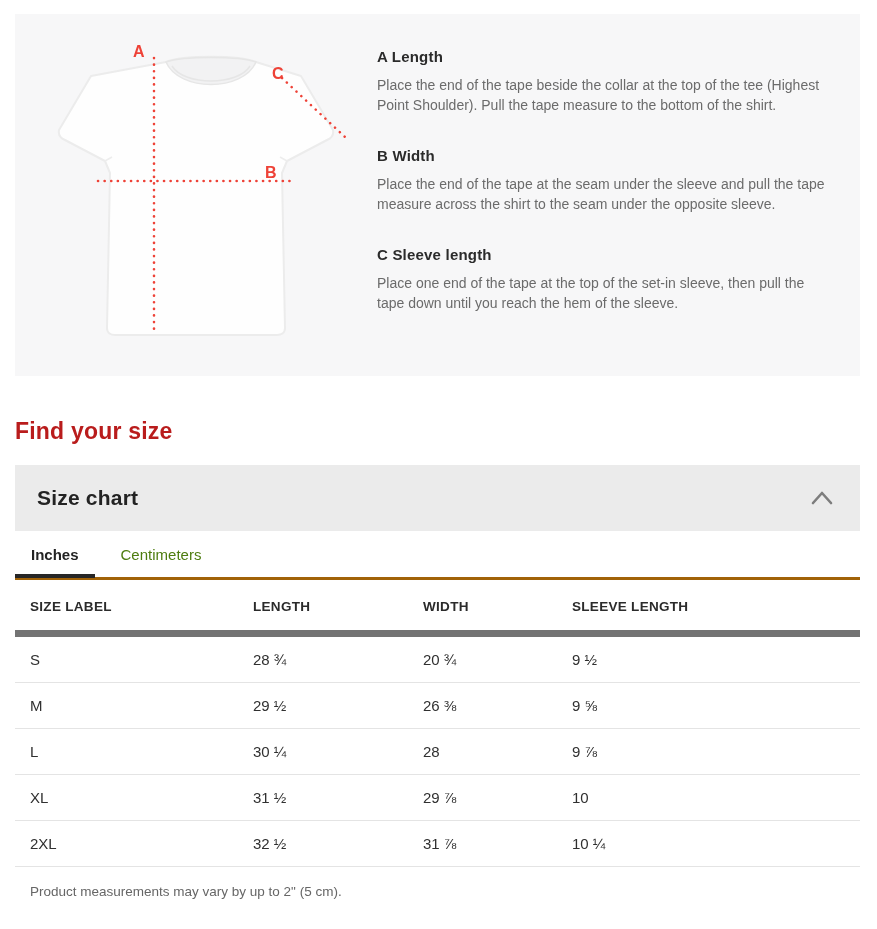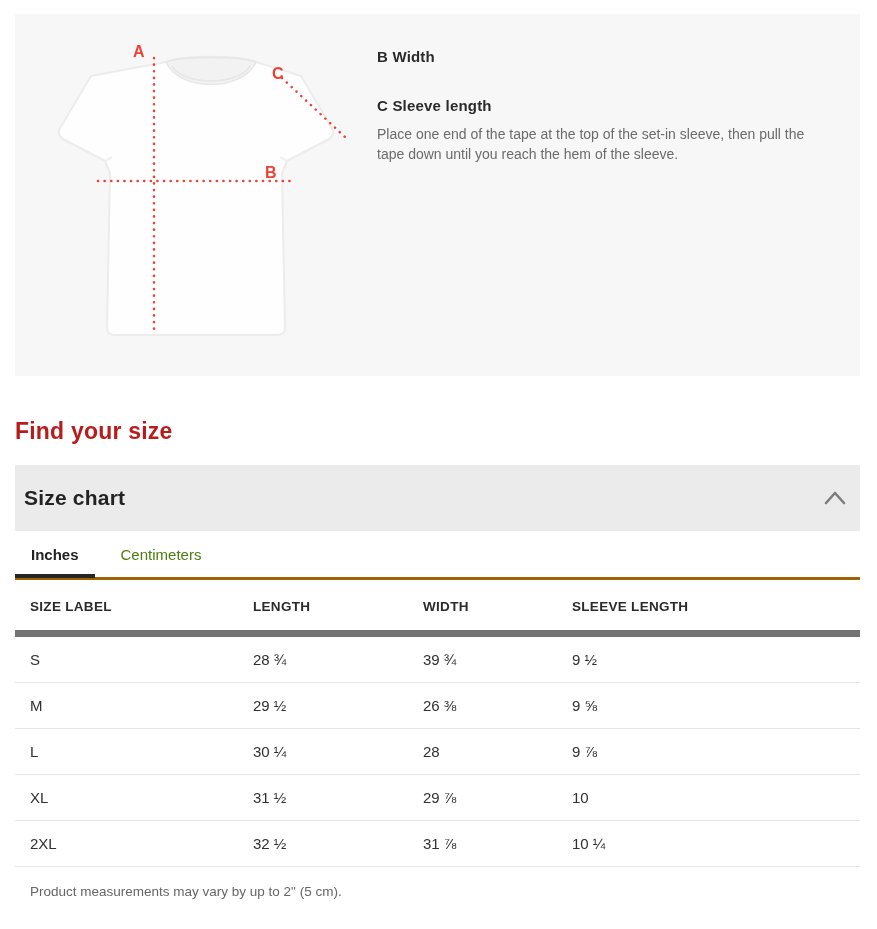--- a/index.html
+++ b/index.html
@@ -58,21 +58,21 @@
     position: absolute;
     left: 15px; top: 465px;
     width: 845px;
   }
   .accordion-header {
     height: 66px;
     background: #ebebeb;
     display: flex;
     align-items: center;
     justify-content: space-between;
-    padding: 0 9px;
+    padding: 0 22px;
     cursor: pointer;
   }
   .accordion-title {
     font-size: 21px;
     font-weight: bold;
     color: #232323;
     letter-spacing: 0.2px;
   }
   .chevron svg { display: block; }
   
@@ -145,21 +145,26 @@
         <line x1="267" y1="64" x2="330" y2="123" stroke="#ee4237" stroke-width="2.6" stroke-linecap="round" stroke-dasharray="0.1 6.5"></line>
 
         <text x="118" y="43" class="diagram-letter">A</text>
         <text x="250" y="164" class="diagram-letter">B</text>
         <text x="257" y="65" class="diagram-letter">C</text>
       </svg>
     </div>
 
     <div class="guide-text">
       <div class="guide-section">
+        <h3>A Length</h3>
+        <p>Place the end of the tape beside the collar at the top of the tee (Highest Point Shoulder). Pull the tape measure to the bottom of the shirt.</p>
+      </div>
+      <div class="guide-section">
         <h3>B Width</h3>
+        <p>Place the end of the tape at the seam under the sleeve and pull the tape measure across the shirt to the seam under the opposite sleeve.</p>
       </div>
       <div class="guide-section">
         <h3>C Sleeve length</h3>
         <p>Place one end of the tape at the top of the set-in sleeve, then pull the tape down until you reach the hem of the sleeve.</p>
       </div>
     </div>
   </section>
 
   <h2 class="find-size-title">Find your size</h2>
 
@@ -190,21 +195,21 @@
           <th>SIZE LABEL</th>
           <th>LENGTH</th>
           <th>WIDTH</th>
           <th>SLEEVE LENGTH</th>
         </tr>
       </thead>
       <tbody>
         <tr>
           <td>S</td>
           <td>28 ¾</td>
-          <td>39 ¾</td>
+          <td>20 ¾</td>
           <td>9 ½</td>
         </tr>
         <tr>
           <td>M</td>
           <td>29 ½</td>
           <td>26 ⅜</td>
           <td>9 ⅝</td>
         </tr>
         <tr>
           <td>L</td>

